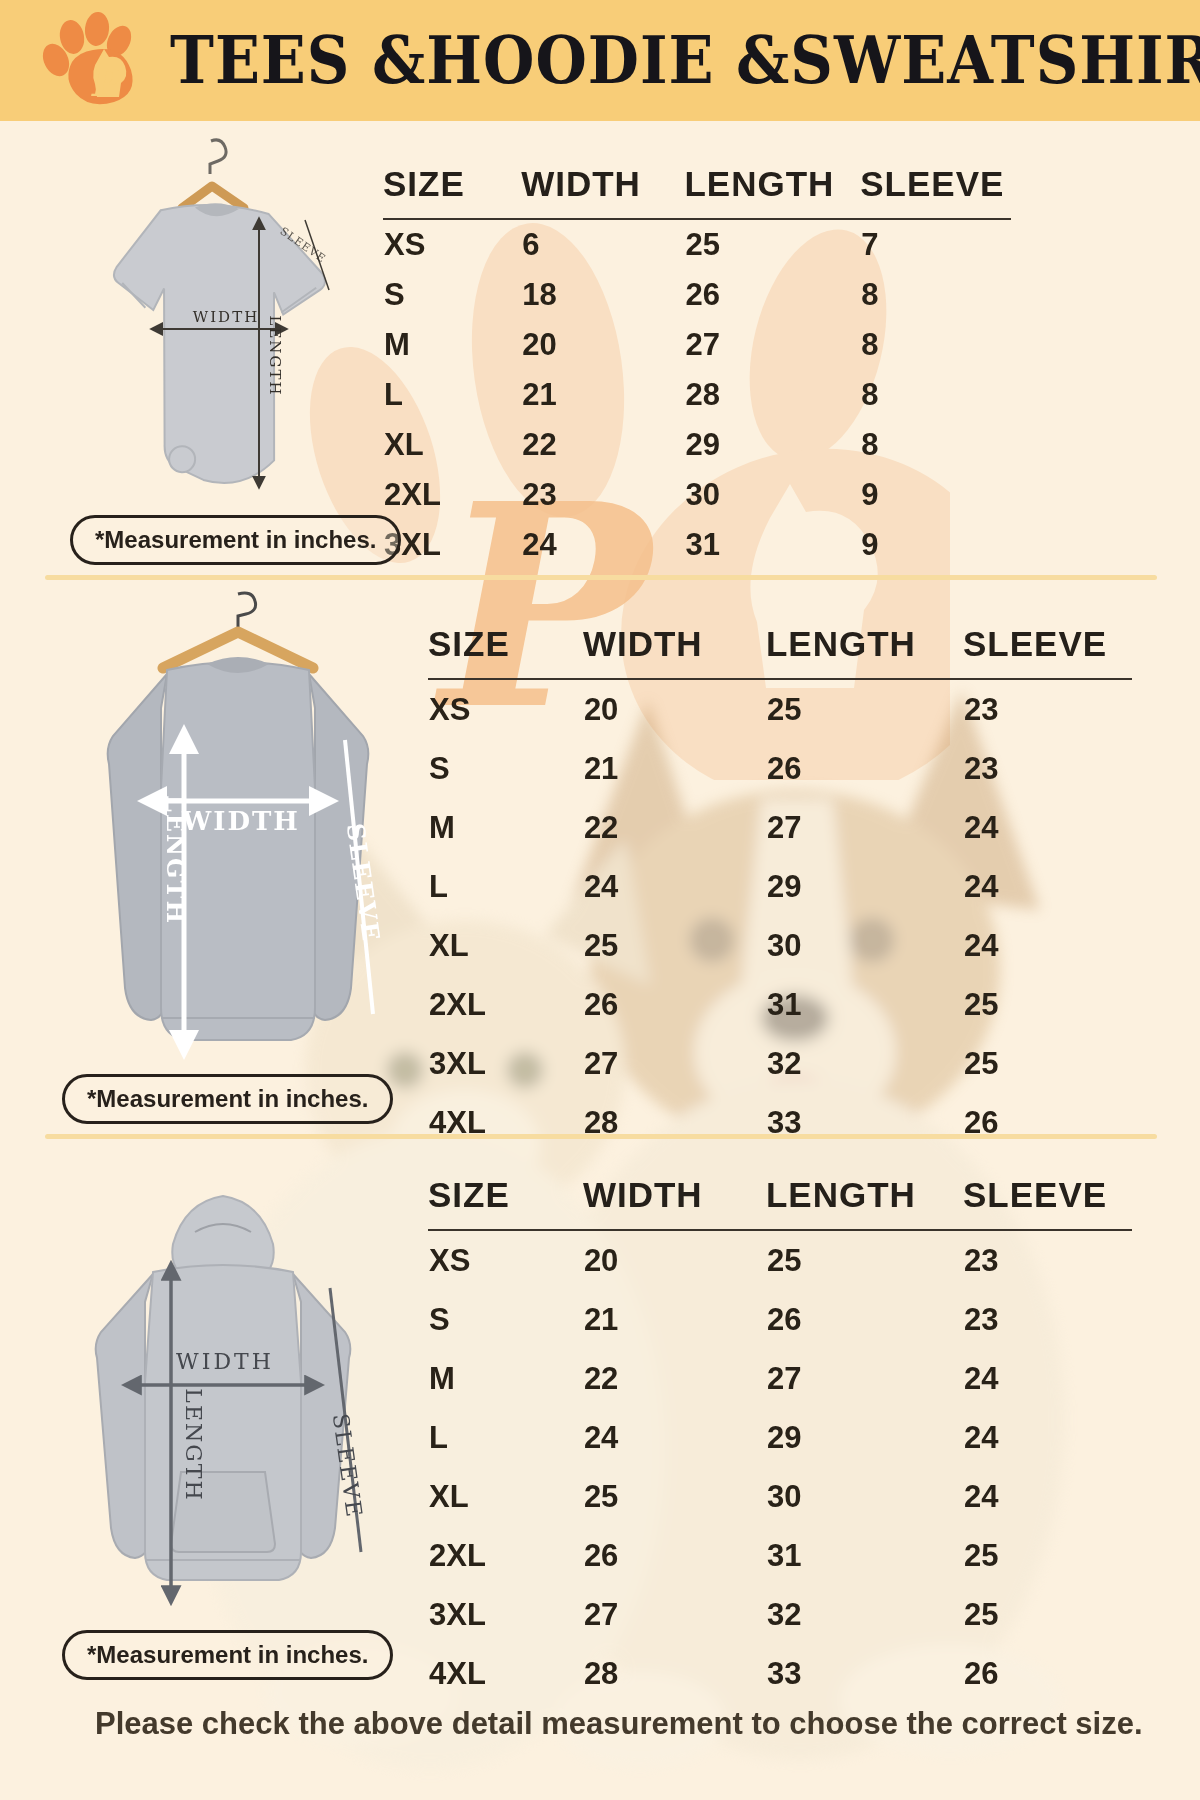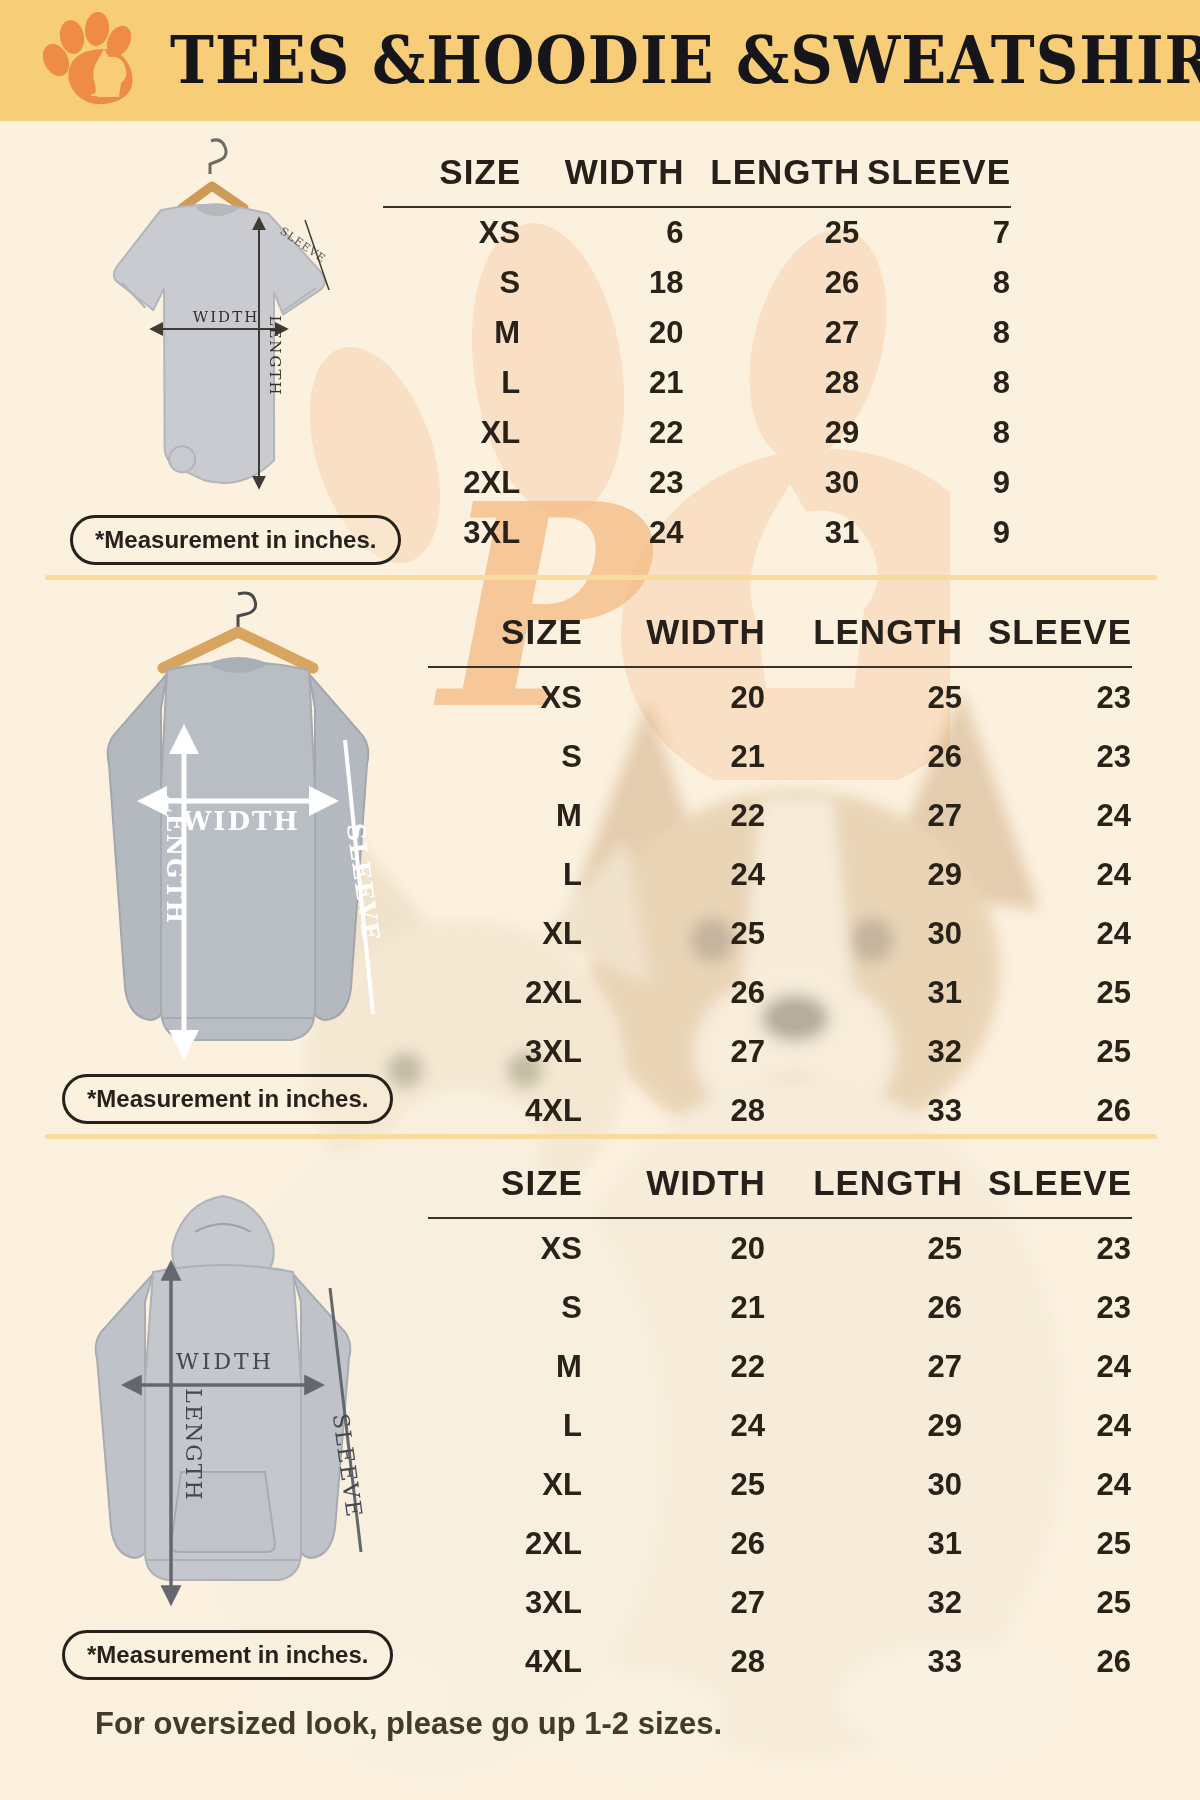--- a/index.html
+++ b/index.html
@@ -11,21 +11,21 @@
   .logo{width:140px;height:106px;flex:0 0 auto;}
   .title{flex:1;text-align:center;font-family:"DejaVu Serif","Liberation Serif",serif;
          font-weight:bold;font-size:59px;letter-spacing:1px;color:#16151A;
          transform:scaleY(1.1);white-space:nowrap;}
   
   .wm{position:absolute;z-index:0;}
   
   .figure{position:absolute;z-index:1;}
   
   .size-table{position:absolute;z-index:2;border-collapse:collapse;table-layout:fixed;
-              color:#292218;text-align:right;}
+              color:#292218;text-align:left;margin-top:12px;}
   .size-table th{font-size:35px;font-weight:bold;padding:0 0 14px;letter-spacing:1px;
                  border-bottom:2px solid #3A332B;color:#25201A;}
   .size-table th:nth-child(1){width:22%;}
   .size-table th:nth-child(2){width:26%;}
   .size-table th:nth-child(3){width:28%;}
   .size-table th:nth-child(4){width:24%;}
   .size-table td{font-size:31px;font-weight:bold;}
   #table-0{left:383px;top:152px;width:628px;}
   #table-0 td{height:48px;}
   #table-1{left:428px;top:612px;width:704px;}
@@ -370,16 +370,16 @@
   </table>
 
   <div class="note-badge" id="badge-0">*Measurement in inches.</div>
   <div class="note-badge" id="badge-1">*Measurement in inches.</div>
   <div class="note-badge" id="badge-2">*Measurement in inches.</div>
 
   <div class="divider" id="divider-1"></div>
   <div class="divider" id="divider-2"></div>
 
   <div class="footer">
-    <div>For oversized look, please go up 1-2 sizes.</div>
+    <div>Please check the above detail measurement to choose the correct size.</div>
   </div>
 
 </div>
 
 </body></html>

